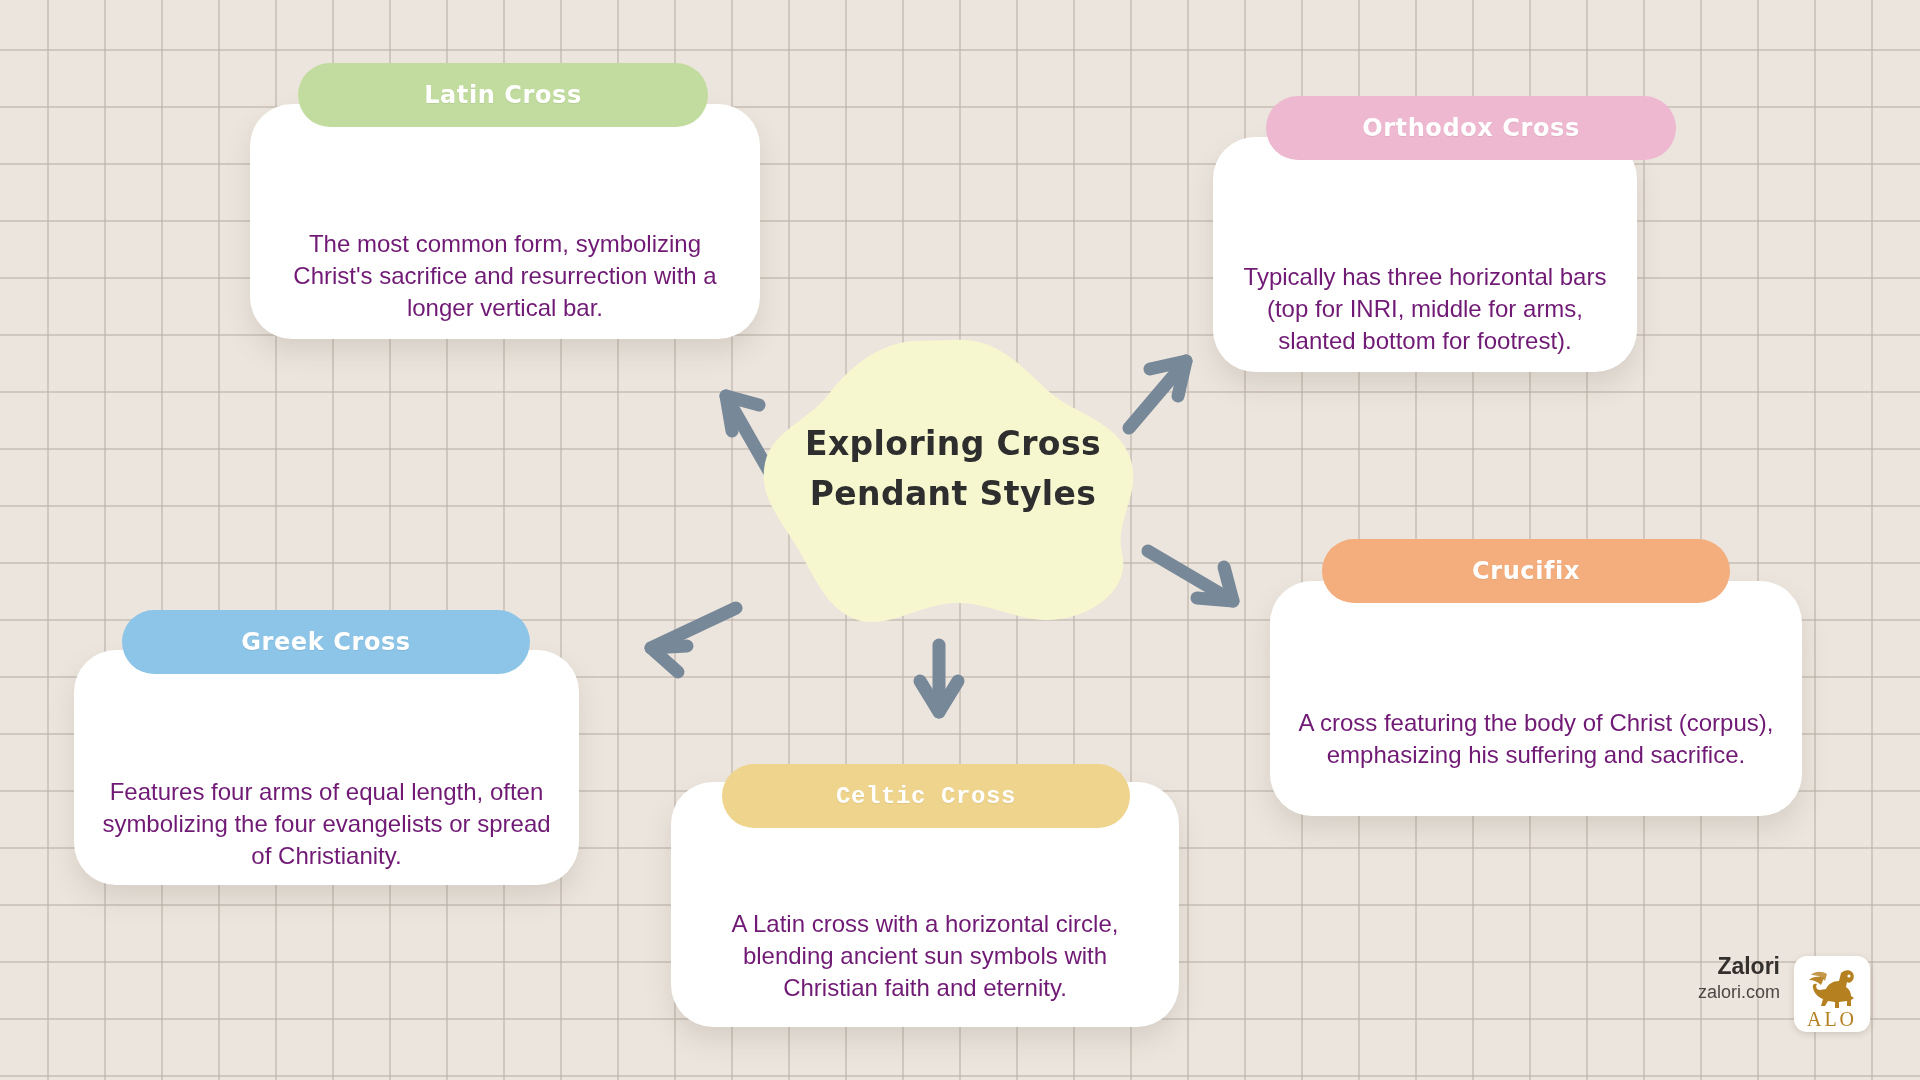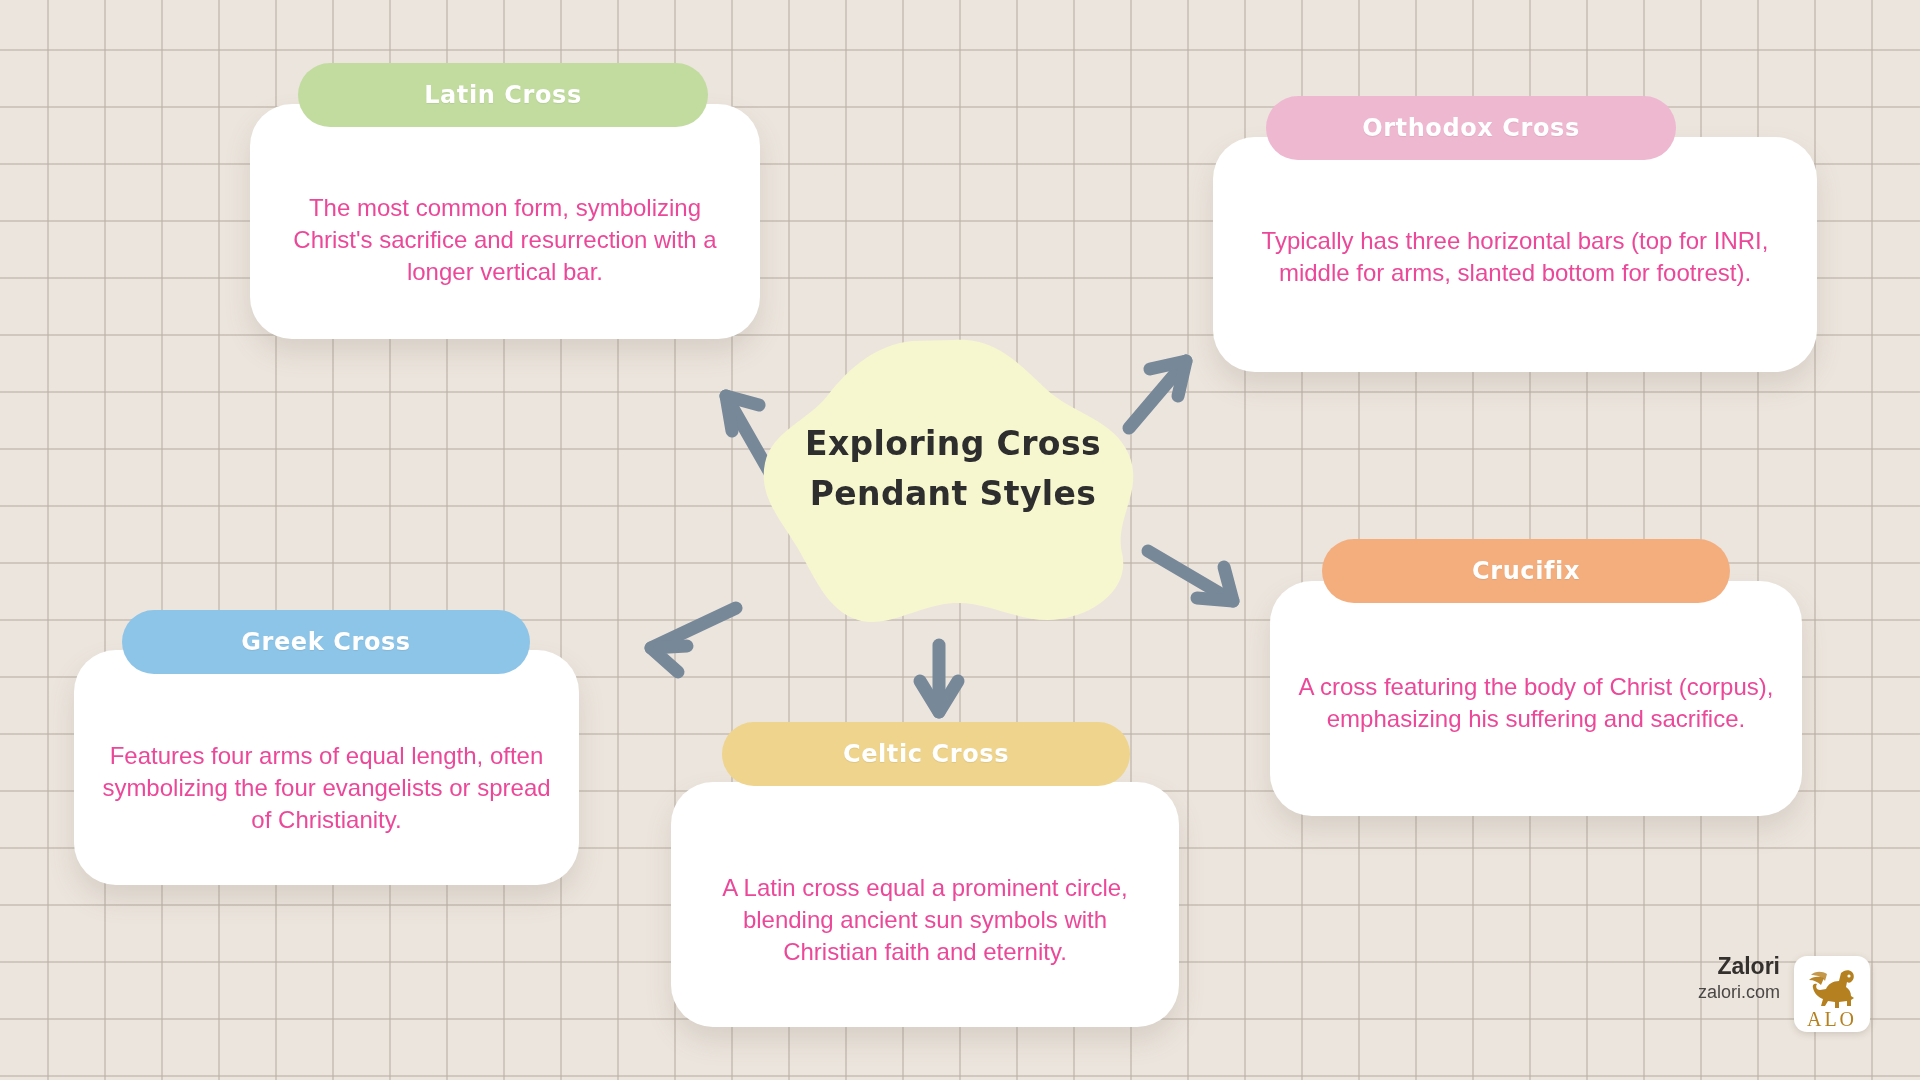--- a/index.html
+++ b/index.html
@@ -29,26 +29,27 @@
     position: absolute;
     background: #ffffff;
     border-radius: 42px;
     box-shadow: 0 14px 26px rgba(120,105,92,0.17);
   }
   .card-body {
     position: absolute;
     left: 0;
     right: 0;
     text-align: center;
-    color: #ec4899;
+    color: #701a75;
     font-size: 24px;
     line-height: 1.33;
     font-family: "Liberation Sans", sans-serif;
     padding: 0 26px;
     box-sizing: border-box;
+    margin-top: 36px;
   }
 
   .card-header {
     position: absolute;
     height: 64px;
     border-radius: 32px;
     display: flex;
     align-items: center;
     justify-content: center;
     color: #ffffff;
@@ -60,32 +61,32 @@
     z-index: 4;
   }
 
   
   
   #card-latin        { left: 250px;  top: 104px;  width: 510px;  height: 235px; }
   #hdr-latin         { left: 298px;  top: 63px;   width: 410px; }
   #body-latin        { top: 88px; }
 
   
-  #card-orthodox     { left: 1213px; top: 137px;  width: 604px;  height: 235px; }
+  #card-orthodox     { left: 1213px; top: 137px;  width: 424px;  height: 235px; }
   #hdr-orthodox      { left: 1266px; top: 96px;   width: 410px; }
   #body-orthodox     { top: 88px; }
 
   
   #card-greek        { left: 74px;   top: 650px;  width: 505px;  height: 235px; }
   #hdr-greek         { left: 122px;  top: 610px;  width: 408px; }
   #body-greek        { top: 90px; }
 
   
   #card-celtic       { left: 671px;  top: 782px;  width: 508px;  height: 245px; }
-  #hdr-celtic        { left: 722px;  top: 722px;  width: 408px; }
+  #hdr-celtic        { left: 722px;  top: 764px;  width: 408px; font-family: Liberation Mono, monospace; }
   #body-celtic       { top: 90px; }
 
   
   #card-crucifix     { left: 1270px; top: 581px;  width: 532px;  height: 235px; }
   #hdr-crucifix      { left: 1322px; top: 539px;  width: 408px; }
   #body-crucifix     { top: 90px; }
 
   
   #center-blob {
     position: absolute;
@@ -220,21 +221,21 @@
   </div>
 
   <div class="card" id="card-greek">
     <div class="card-body" id="body-greek">Features four arms of equal length, often symbolizing the four evangelists or spread of Christianity.</div>
   </div>
   <div class="card-header" id="hdr-greek" style="background:#8dc5e8;">
     <span>Greek Cross</span>
   </div>
 
   <div class="card" id="card-celtic">
-    <div class="card-body" id="body-celtic">A Latin cross equal a prominent circle, blending ancient sun symbols with Christian faith and eternity.</div>
+    <div class="card-body" id="body-celtic">A Latin cross with a horizontal circle, blending ancient sun symbols with Christian faith and eternity.</div>
   </div>
   <div class="card-header" id="hdr-celtic" style="background:#eed48c;">
     <span>Celtic Cross</span>
   </div>
 
   <div class="card" id="card-crucifix">
     <div class="card-body" id="body-crucifix">A cross featuring the body of Christ (corpus), emphasizing his suffering and sacrifice.</div>
   </div>
   <div class="card-header" id="hdr-crucifix" style="background:#f4ae7e;">
     <span>Crucifix</span>

